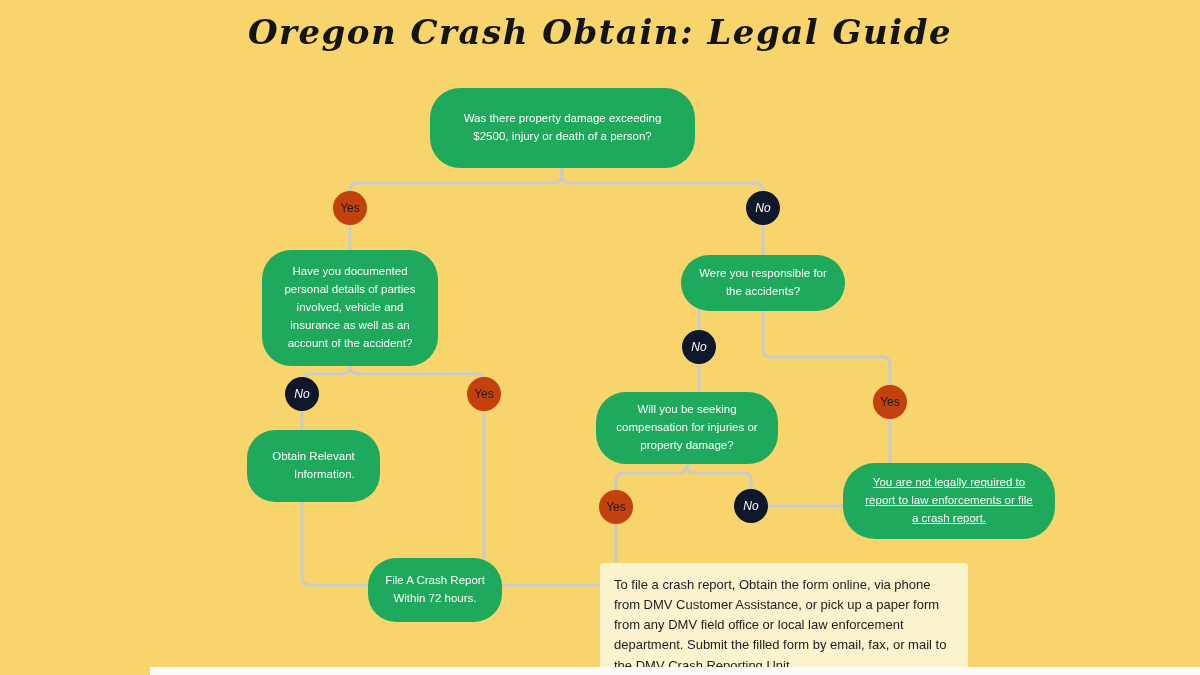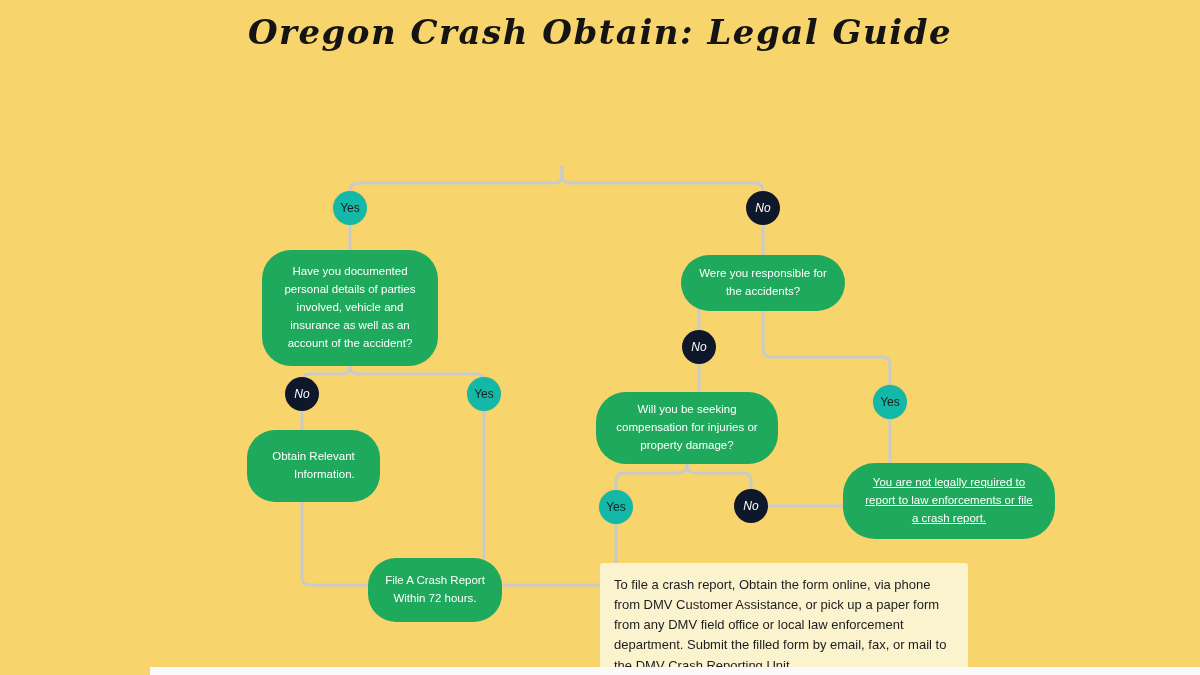--- a/index.html
+++ b/index.html
@@ -54,21 +54,21 @@
     width: 34px;
     height: 34px;
     border-radius: 50%;
     display: flex;
     align-items: center;
     justify-content: center;
     font-size: 12px;
     box-sizing: border-box;
   }
   .decision.no  { background: #0f172a; color: #FFFFFF; font-style: italic; }
-  .decision.yes { background: #14b8a6; color: #1D1D1F; box-shadow: 0 0 0 1px rgba(0,0,0,0.03); }
+  .decision.yes { background: #c2410c; color: #1D1D1F; box-shadow: 0 0 0 1px rgba(0,0,0,0.03); }
   .note {
     position: absolute;
     background: #FBF2CE;
     color: #1D1D1F;
     font-size: 13px;
     line-height: 1.55;
     padding: 12px 14px;
     box-sizing: border-box;
     border-radius: 3px;
     text-align: left;
@@ -102,20 +102,22 @@
     <path d="M699 309 V335"></path>
     <path d="M763 309 V349 Q763 357 771 357 H882 Q890 357 890 365 V388"></path>
     <path d="M699 357 V394"></path>
     <path d="M890 412 V465"></path>
     <path d="M687 461 V465 Q687 473 679 473 H624 Q616 473 616 481 V494"></path>
     <path d="M687 461 V465 Q687 473 695 473 H743 Q751 473 751 481 V494"></path>
     <path d="M616 517 V577 Q616 585 608 585 H500"></path>
     <path d="M763 506 H851"></path>
   </svg>
 
+  <div class="node" style="left:430px; top:88px; width:265px; height:80px; border-radius:30px;">Was there property damage exceeding
+$2500, injury or death of a person?</div>
 
   <div class="node" style="left:262px; top:250px; width:176px; height:116px; border-radius:29px;">Have you documented
 personal details of parties
 involved, vehicle and
 insurance as well as an
 account of the accident?</div>
 
   <div class="node" style="left:681px; top:255px; width:164px; height:56px; border-radius:28px;">Were you responsible for
 the accidents?</div>
 

